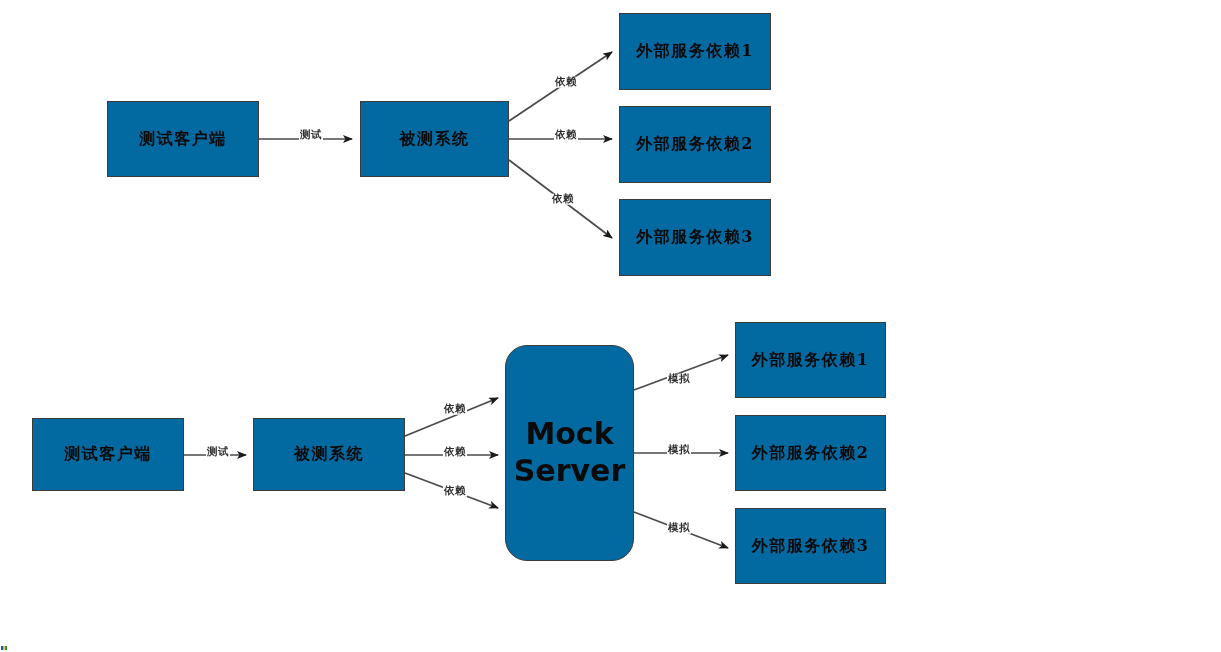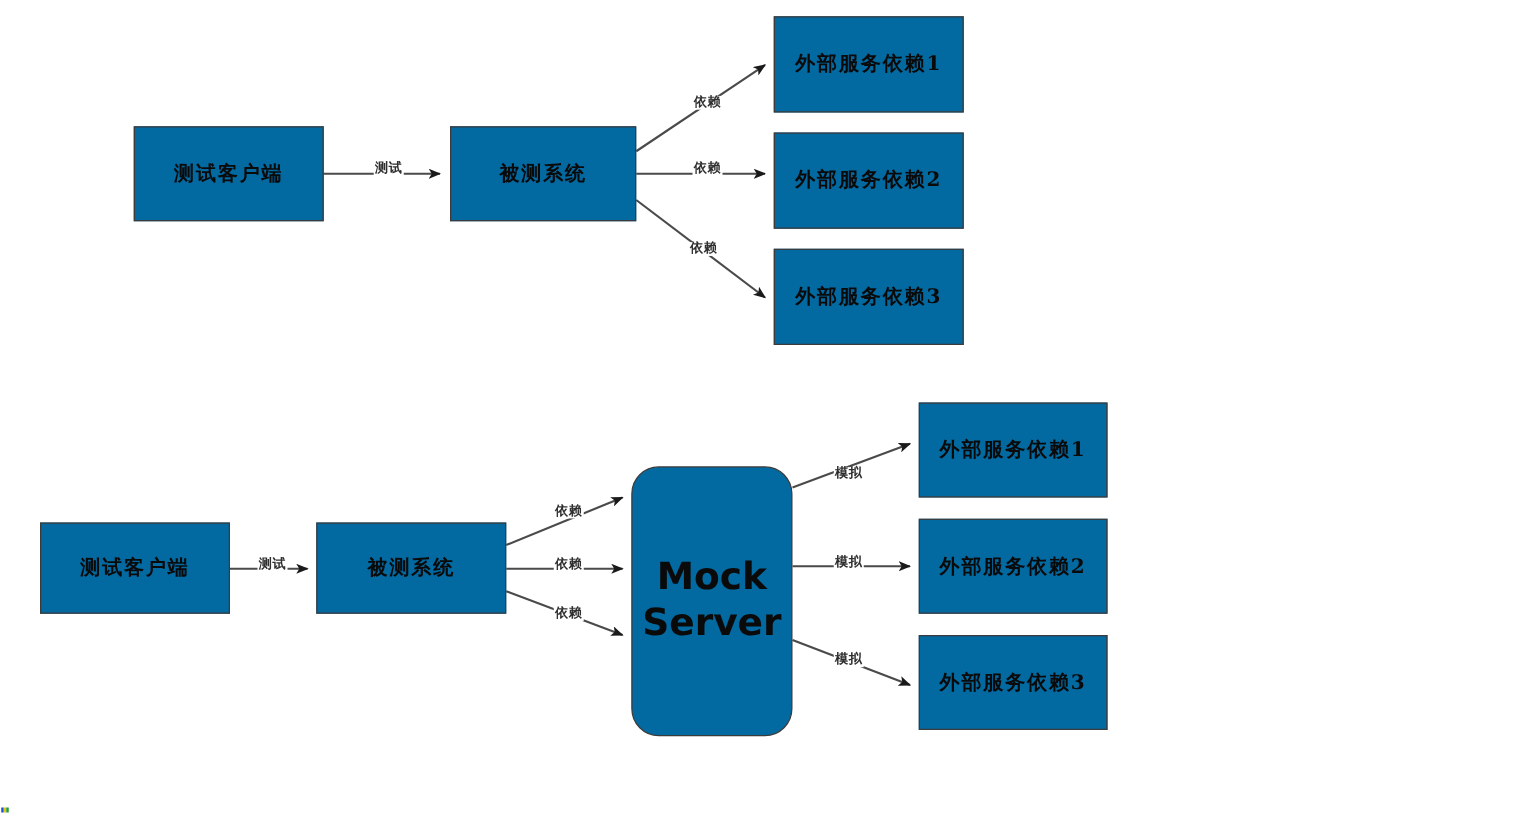--- a/index.html
+++ b/index.html
@@ -55,21 +55,21 @@
     font-family: "DejaVu Sans", "Liberation Sans", sans-serif;
     font-weight: 700;
     font-size: 30px;
     letter-spacing: 0px;
     line-height: 1.22;
     white-space: normal;
   }
   
   .edge-label {
     position: absolute;
-    font-family: Liberation Sans, sans-serif;
+    font-family: Liberation Serif, serif;
     font-weight: 700;
     font-size: 10.5px;
     letter-spacing: 0.5px;
     color: #2f2f2f;
     background: #ffffff;
     padding: 0 1px;
     white-space: nowrap;
     transform: translate(-50%, -50%);
     z-index: 4;
     line-height: 1;
@@ -169,21 +169,21 @@
 <div class="edge-label" style="left:563px; top:199px;">依赖</div>
 
 <div class="node rect" style="left:32px; top:418px; width:152px; height:73px;">
   <span class="node-label">测试客户端</span>
 </div>
 
 <div class="node rect" style="left:253px; top:418px; width:152px; height:73px;">
   <span class="node-label">被测系统</span>
 </div>
 
-<div class="node rounded" style="left:505px; top:345px; width:129px; height:216px;margin-top:28px;">
+<div class="node rounded" style="left:505px; top:345px; width:129px; height:216px;">
   <span class="node-label">Mock Server</span>
 </div>
 
 <div class="node rect" style="left:735px; top:322px; width:151px; height:76px;">
   <span class="node-label">外部服务依赖1</span>
 </div>
 
 <div class="node rect" style="left:735px; top:415px; width:151px; height:76px;">
   <span class="node-label">外部服务依赖2</span>
 </div>

